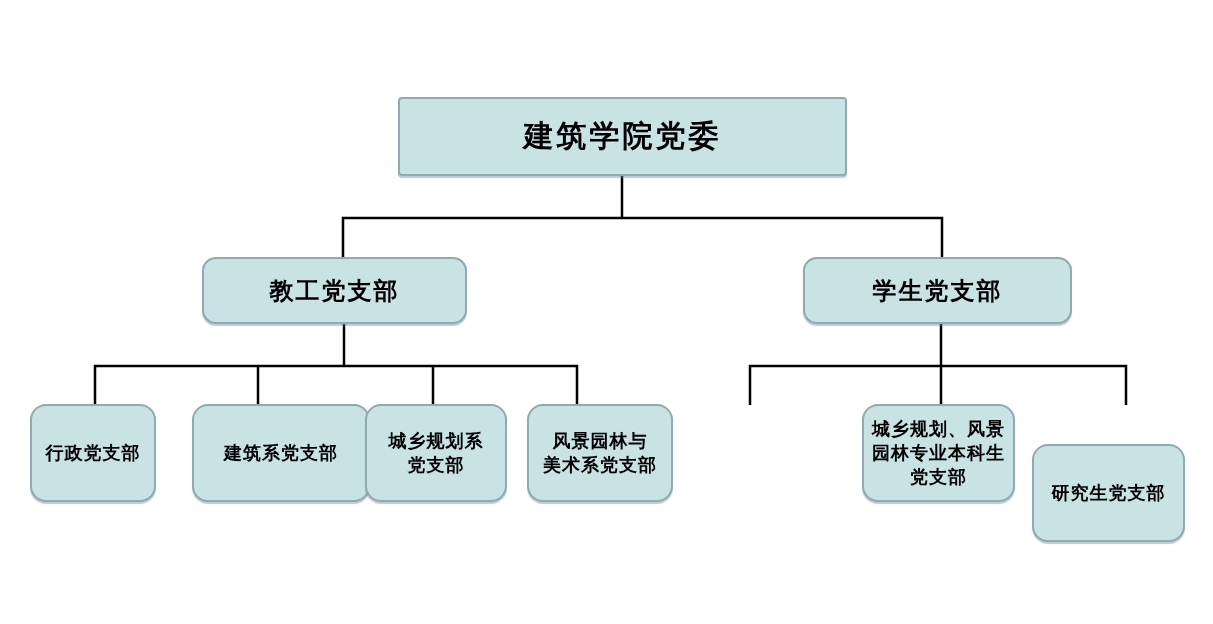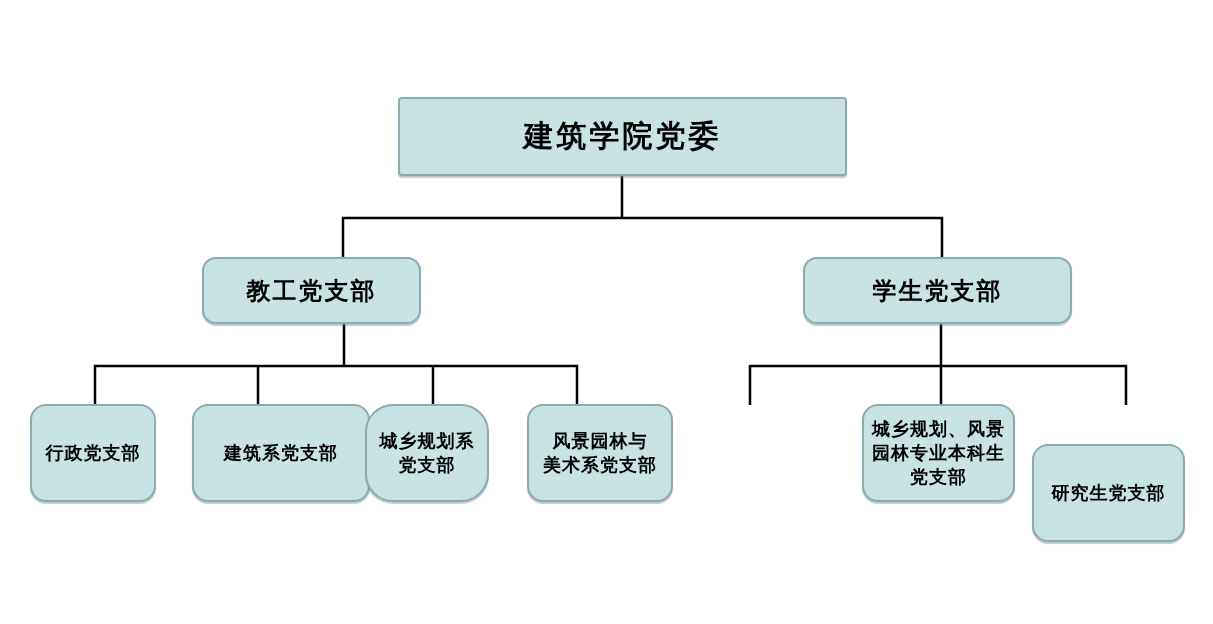--- a/index.html
+++ b/index.html
@@ -51,30 +51,30 @@
     white-space: pre-line;
   }
   .root {
     left: 398px; top: 97px; width: 449px; height: 79px;
     font-size: 30px; letter-spacing: 3px; border-radius: 4px;
   }
   .l2 {
     font-size: 24px; letter-spacing: 2px; border-radius: 14px;
     top: 257px; height: 67px;
   }
-  .l2a { left: 202px; width: 219px; text-align: right; }
+  .l2a { left: 202px; width: 265px; text-align: right; }
   .l2b { left: 803px; width: 269px; }
   .l3 {
     top: 404px; height: 98px;
     font-size: 18px; letter-spacing: 1px; line-height: 1.35;
     border-radius: 16px; padding: 0 4px;
   }
   .p1 { left: 30px;   width: 126px; }
   .p2 { left: 192px;  width: 178px; }
-  .p3 { left: 365px;  width: 124px; border-radius: 28px; }
+  .p3 { left: 365px;  width: 142px; }
   .p4 { left: 527px;  width: 146px; }
   .p5 { left: 695px;  width: 150px; }
   .p6 { left: 862px;  width: 153px; text-align: center; }
   .p7 { left: 1032px; width: 153px; margin-top: 40px; }
 </style>
 </head>
 <body>
 
 <div class="canvas">
 

